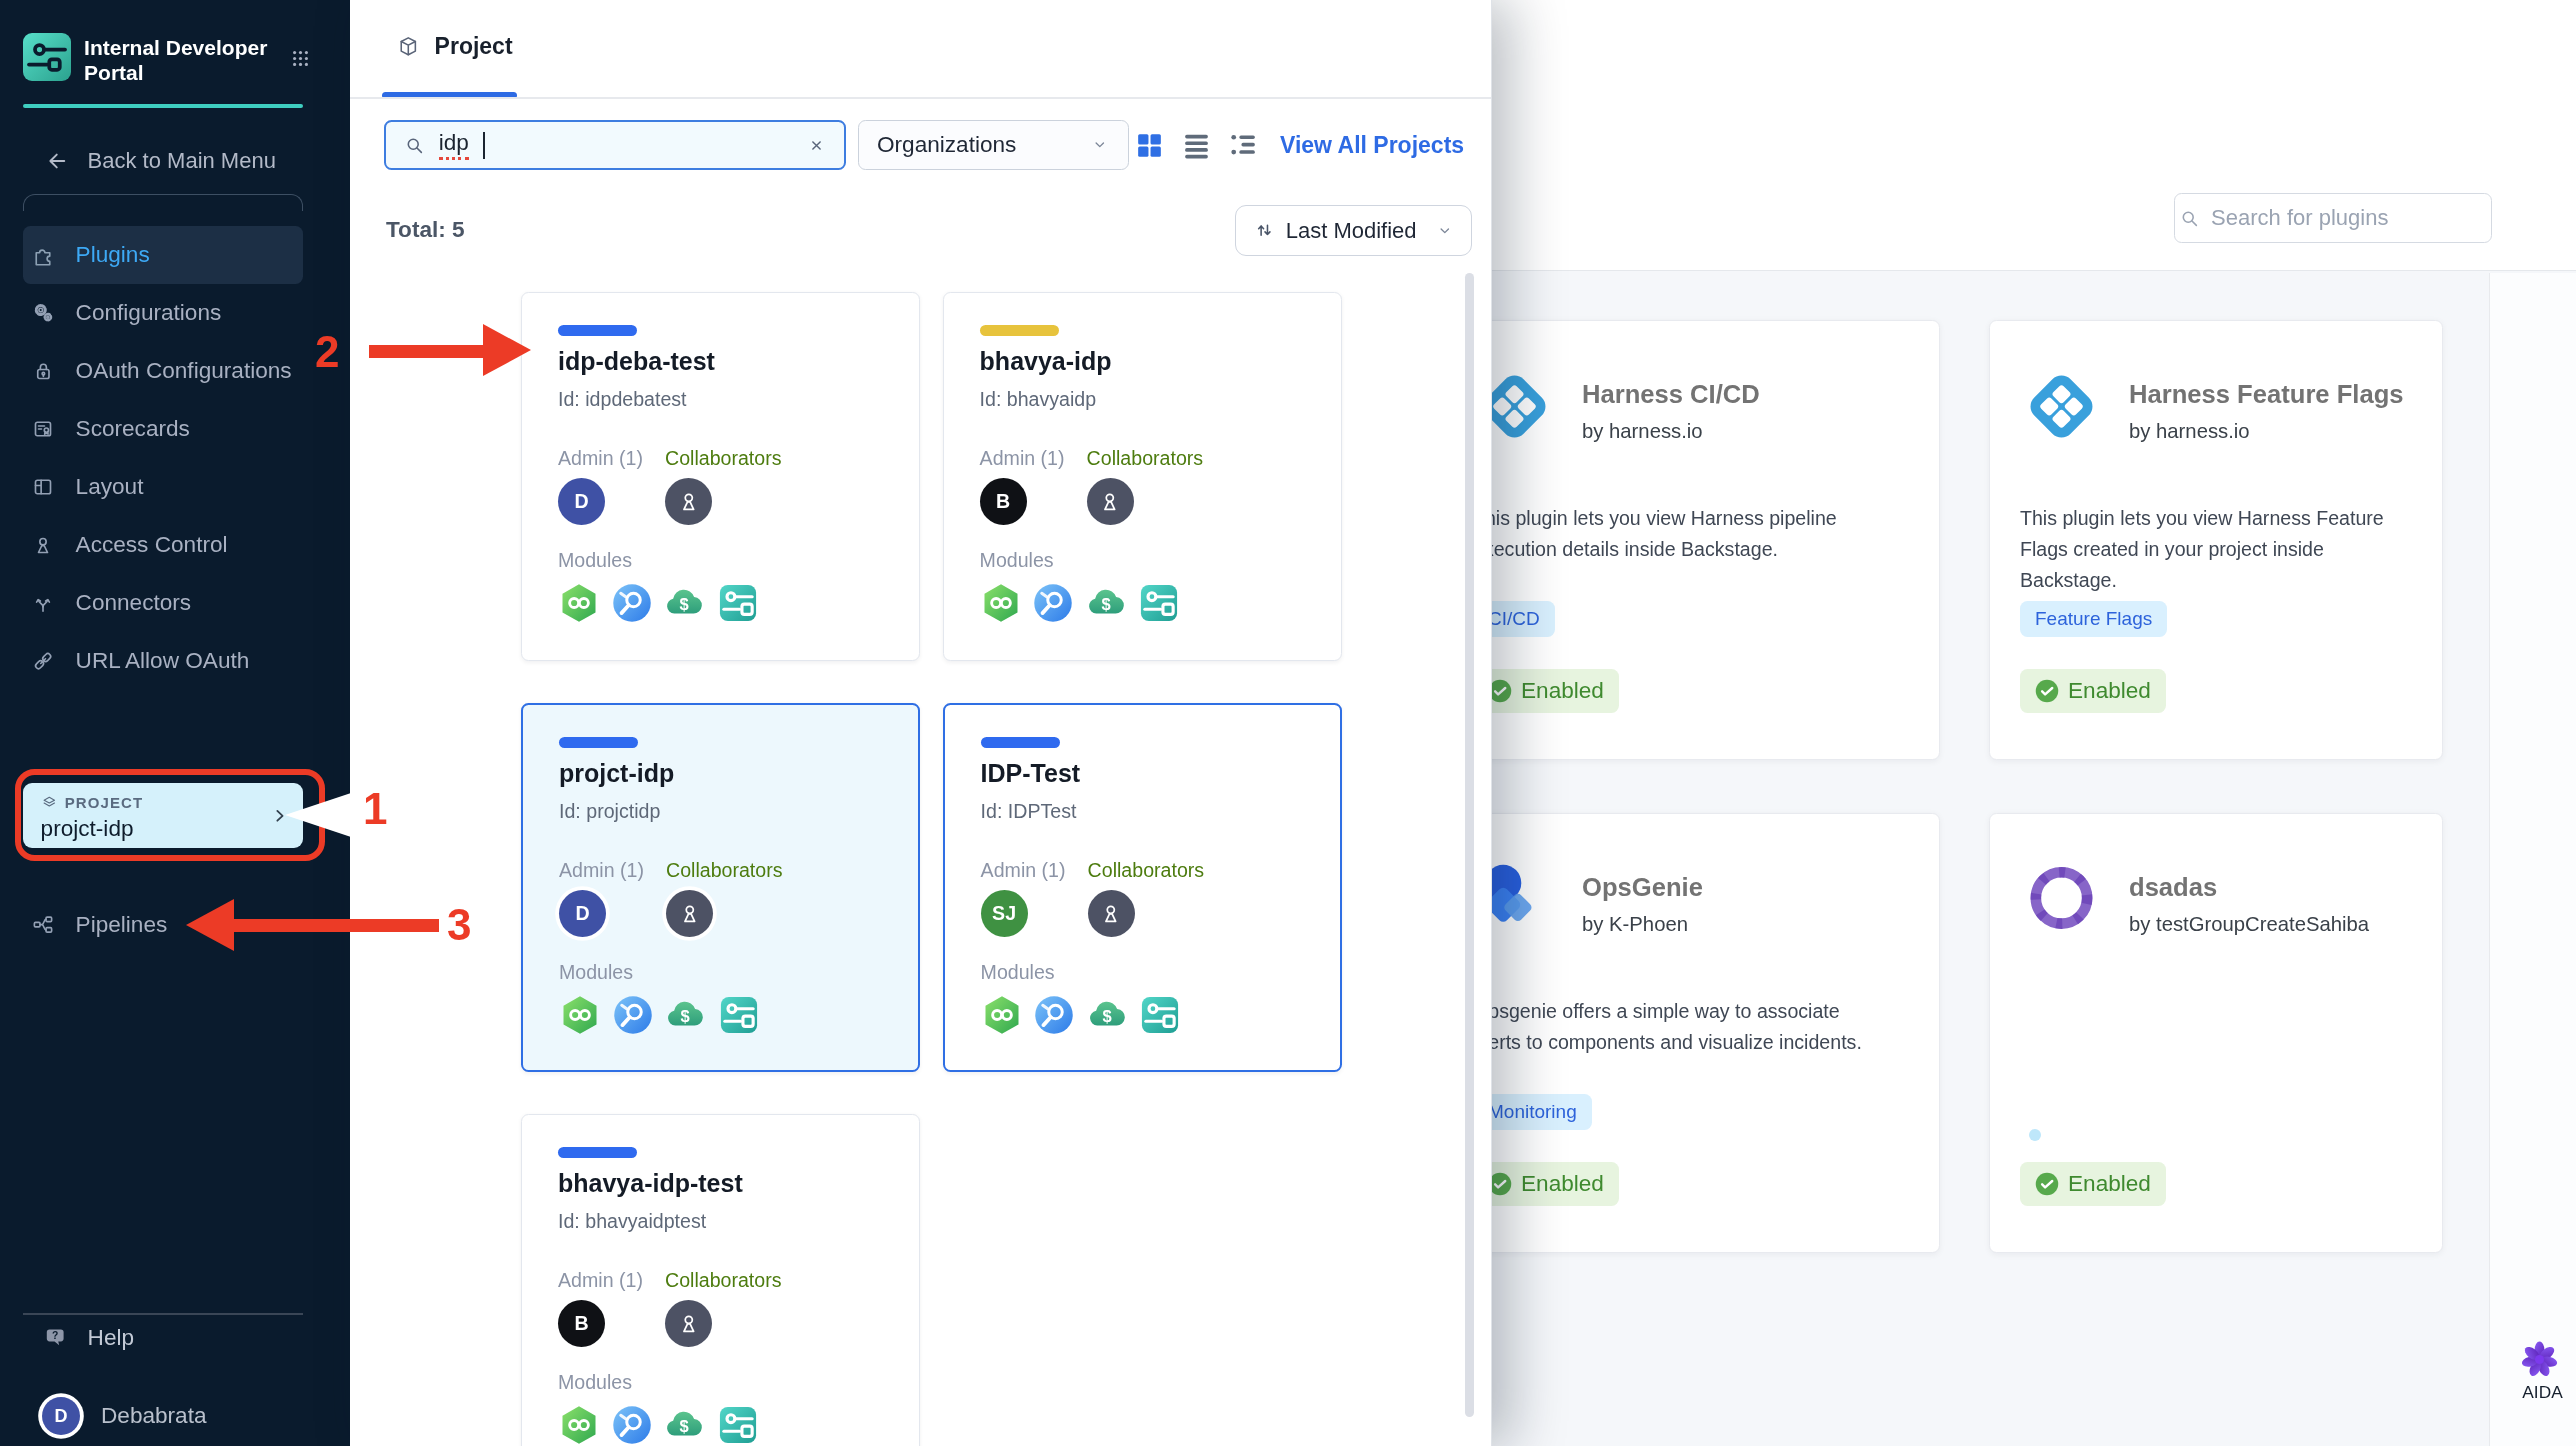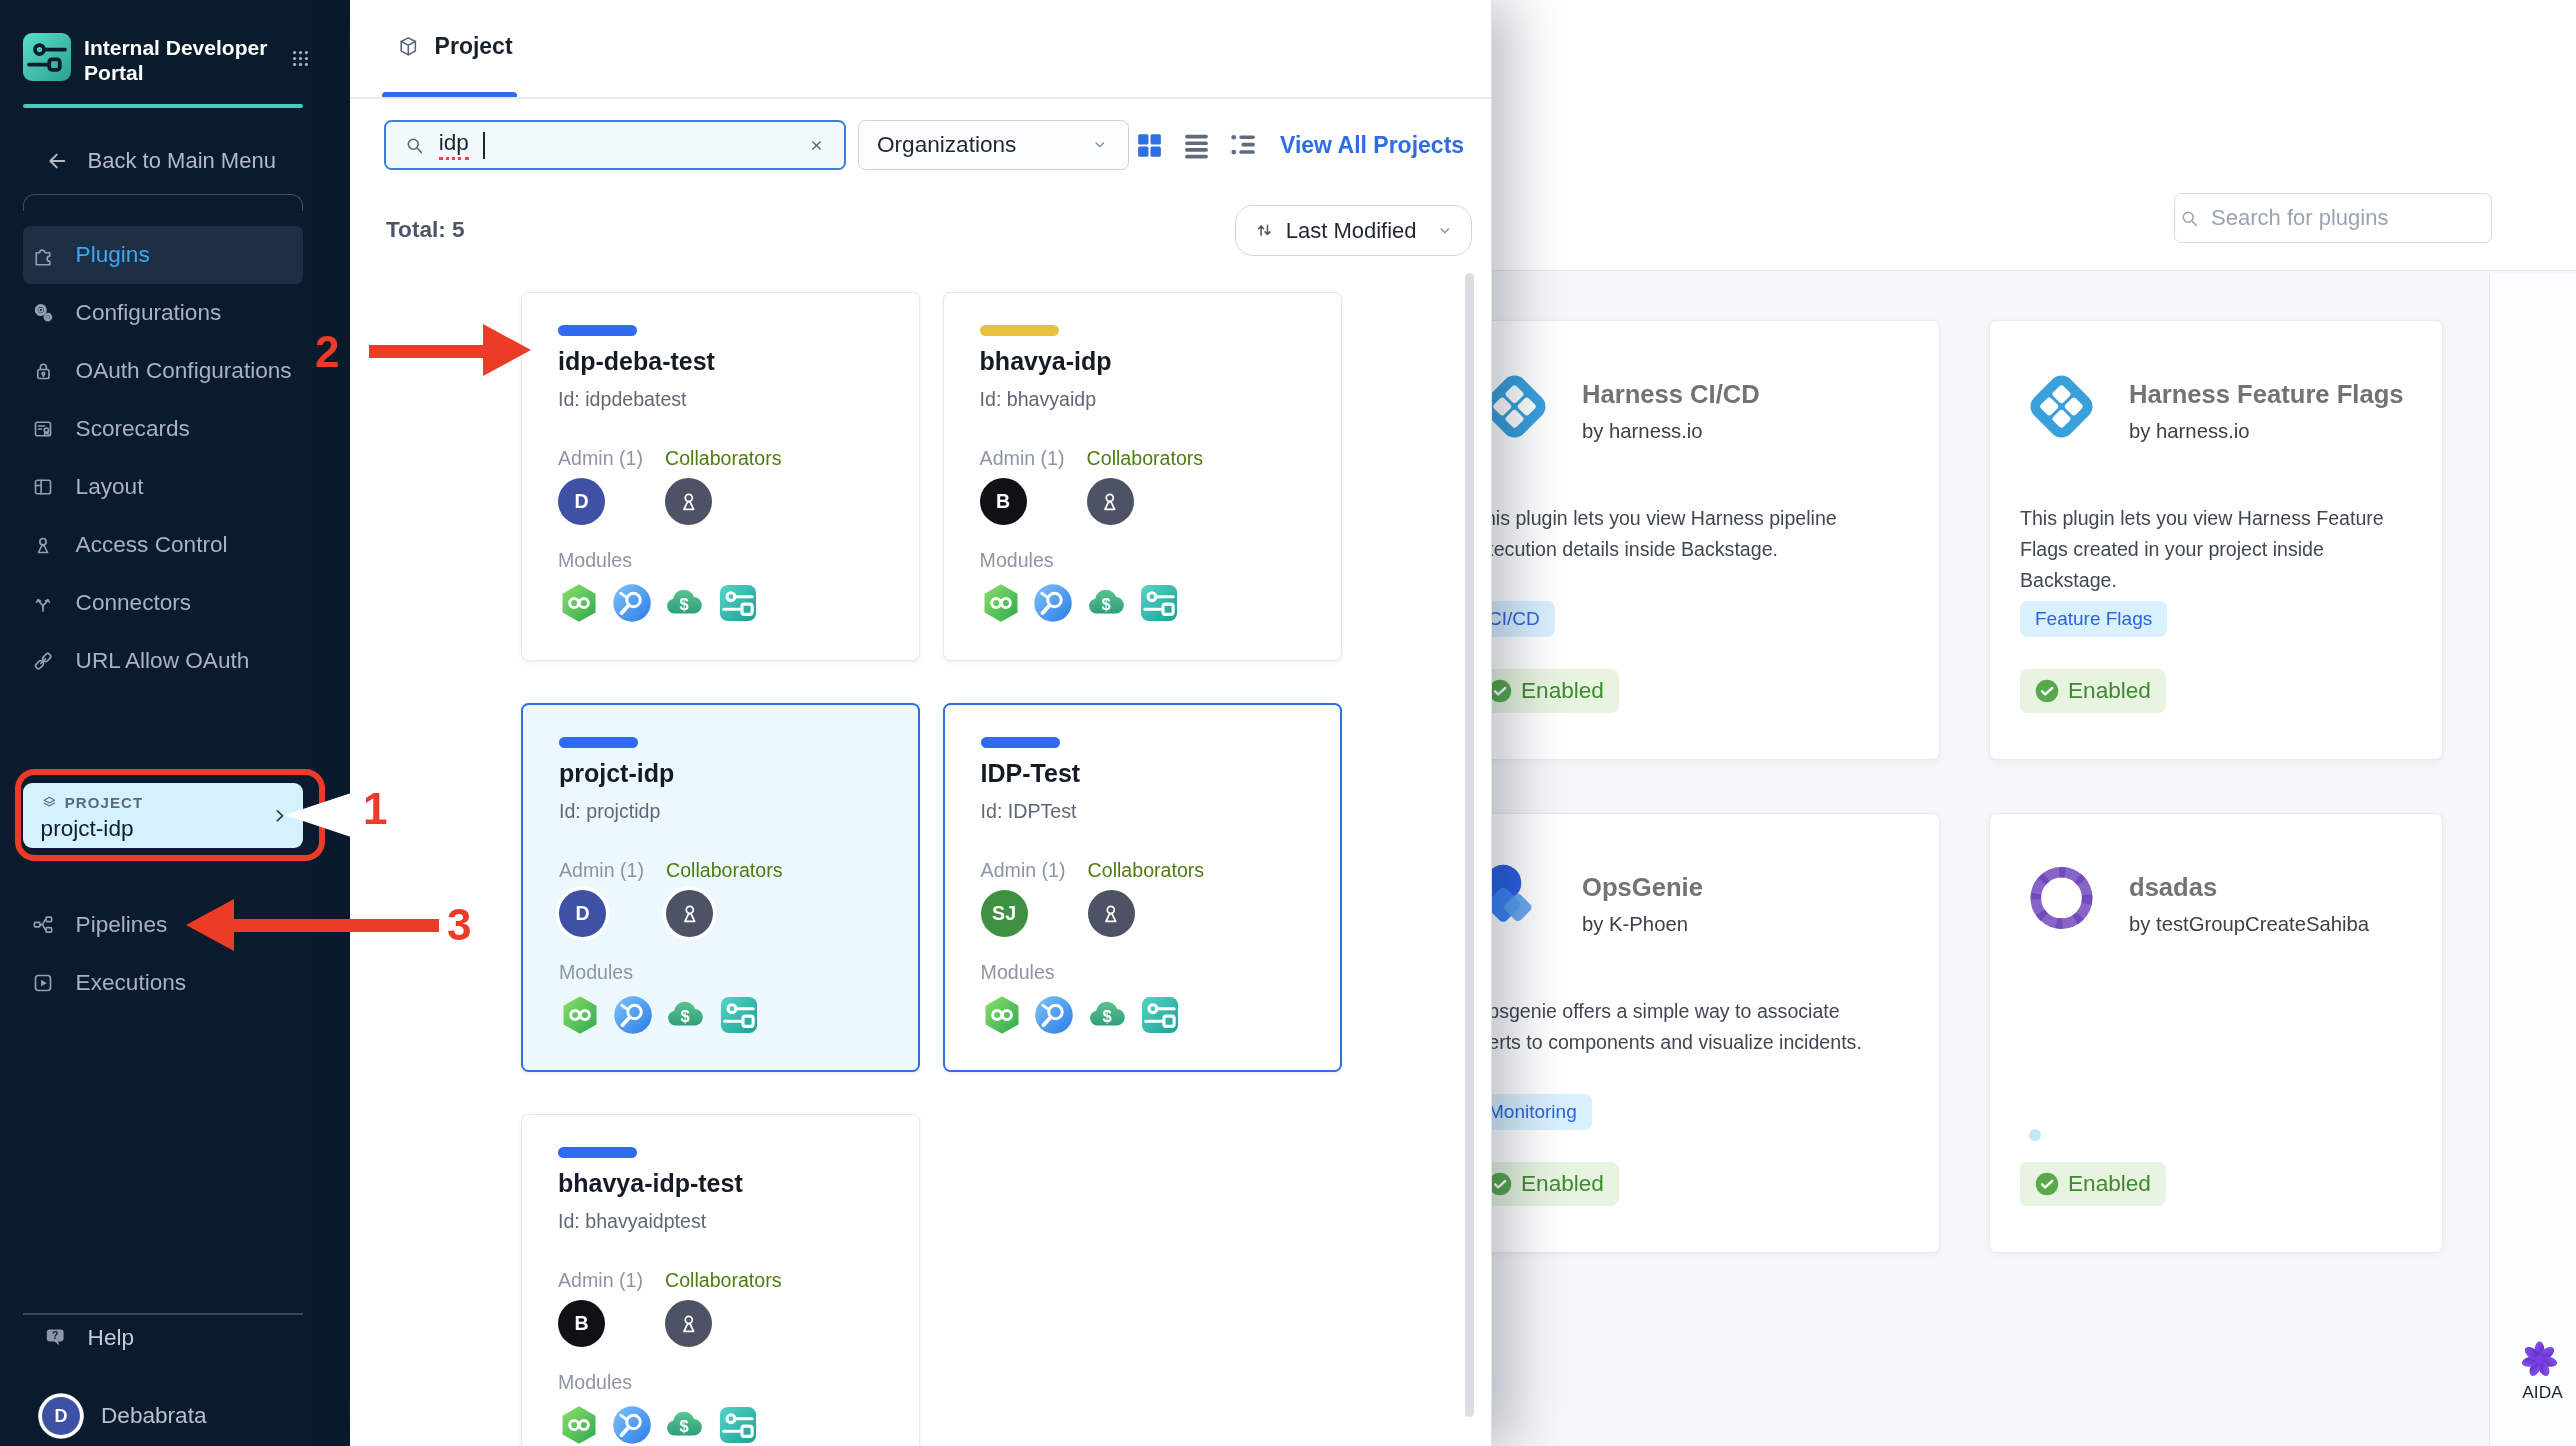--- a/index.html
+++ b/index.html
@@ -94,21 +94,21 @@
   #org-filter .chev { margin-left:auto; color:#7C8698; }
 
   .viewtoggle { position:absolute; top:129px; cursor:pointer; }
   #vt-grid { left:783px; color:#2F6FE4; }
   #vt-list { left:830px; color:#5F6B7A; }
   #vt-bullets { left:877px; color:#5F6B7A; }
   #view-all { position:absolute; left:930px; top:132px; font-size:23px; font-weight:bold; color:#2E6BE4; cursor:pointer; }
 
   #total-label { position:absolute; left:36px; top:217px; font-size:22.6px; font-weight:600; color:#4B5666; }
   #sort-box { position:absolute; left:885px; top:205px; width:237px; height:51px; border:1.5px solid #CFD5DF;
-              border-radius:18px; background:#fff; display:flex; align-items:center; padding:0 16.6px; gap:10.5px;
+              border-radius:11px; background:#fff; display:flex; align-items:center; padding:0 16.6px; gap:10.5px;
               font-size:22px; color:#1F2735; cursor:pointer; }
   #sort-box .ic { color:#4A5568; }
   #sort-box .chev { margin-left:auto; color:#7C8698; }
 
   #cards-grid { position:absolute; left:171px; top:292px; width:843px; display:grid;
                 grid-template-columns:399px 399px; column-gap:22.6px; row-gap:42px; }
   .pcard { position:relative; width:399px; height:369px; background:#fff; border:1.5px solid #E3E7EE;
            border-radius:7.5px; box-shadow:0 1.5px 4.5px rgba(16,24,40,.06); cursor:pointer; }
   .pcard.sel { border:2.3px solid #2F6FE4; }
   .pcard.tint { background:#EDF8FD; }
@@ -442,29 +442,20 @@
       <div class="sb-item">
         <span class="ic">
           <svg width="24" height="24" viewBox="0 0 32 32" fill="none" stroke="currentColor" stroke-width="2.2" stroke-linecap="round" stroke-linejoin="round">
             <rect x="4.5" y="12.5" width="7.5" height="6" rx="1.5"></rect>
             <rect x="20" y="5.5" width="7.5" height="6" rx="1.5"></rect>
             <rect x="20" y="19.5" width="7.5" height="6" rx="1.5"></rect>
             <path d="M12 15.5h2.5c3 0 2.5-7 5.5-7M14.5 15.5c3 0 2.5 7 5.5 7"></path>
           </svg>
         </span>
         <span>Pipelines</span>
-      </div>
-      <div class="sb-item">
-        <span class="ic">
-          <svg width="24" height="24" viewBox="0 0 32 32" fill="none" stroke="currentColor" stroke-width="2.2" stroke-linecap="round" stroke-linejoin="round">
-            <rect x="6" y="6" width="20" height="20" rx="4"></rect>
-            <path d="M13.5 11.5v9l7.5-4.5z" fill="currentColor" stroke="none"></path>
-          </svg>
-        </span>
-        <span>Executions</span>
       </div>
     </div>
 
   <div id="sb-bottom-sep"></div>
   <div id="help-row">
     <span class="ic">
         <svg width="25.6" height="25.6" viewBox="0 0 32 32" fill="none" stroke="currentColor" stroke-width="2.2" stroke-linecap="round" stroke-linejoin="round" style="font-size:30px">
           <path d="M7 5.5h14a3.5 3.5 0 0 1 3.5 3.5v8a3.5 3.5 0 0 1-3.5 3.5h-3.2l1.2 4.8-5.8-4.8H7A3.5 3.5 0 0 1 3.5 17V9A3.5 3.5 0 0 1 7 5.5z" fill="currentColor" stroke="none"></path>
           <text x="14" y="18" font-size="13" font-weight="bold" fill="#0A1B2D" text-anchor="middle" stroke="none" font-family="Liberation Sans,sans-serif">?</text>
         </svg>

